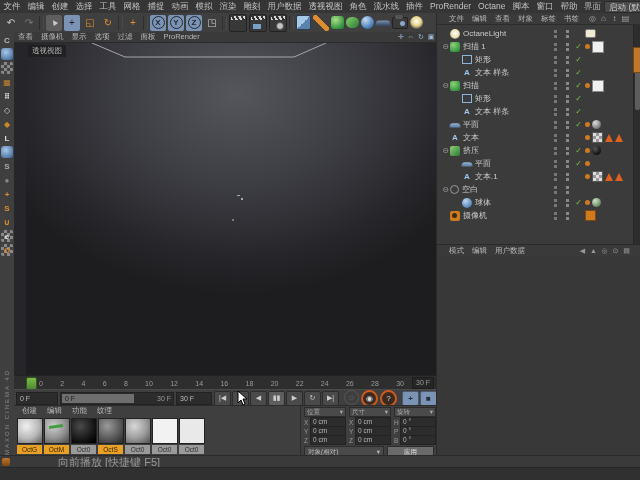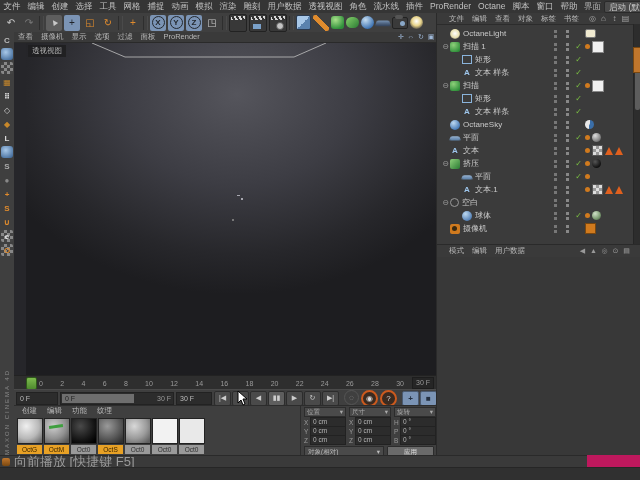--- a/index.html
+++ b/index.html
@@ -196,22 +196,22 @@
 
   #am-header{position:absolute;left:0;top:231px;width:197px;height:12px;background:#3a3a3a;
     border-top:1px solid #2a2a2a;border-bottom:1px solid #2c2c2c;display:flex;align-items:center;
     font-size:7.5px;color:#b8b8b8;padding-left:8px;}
   #am-header .mi{padding:0 4px;}
   #am-header .spacer{flex:1;}
   #am-header .ami{width:11px;text-align:center;color:#999;font-size:7px;}
   #am-content{position:absolute;left:0;top:244px;width:204px;height:198px;background:#383838;}
 
   
-  #statusbar{left:0;top:455px;width:587px;height:12px;background:#3a3a3a;border-top:1px solid #2a2a2a;
-    display:flex;align-items:center;font-size:13px;color:#9a9a9a;}
+  #statusbar{left:0;top:455px;width:640px;height:12px;background:#3a3a3a;border-top:1px solid #2a2a2a;
+    display:flex;align-items:center;font-size:11px;color:#9a9a9a;gap:44px;}
   #status-icon{width:8px;height:8px;background:linear-gradient(#c0762c,#7a4810);border-radius:2px;margin:0 4px 0 2px;}
   #bottombar{left:0;top:467px;width:640px;height:13px;background:#303030;border-top:1px solid #262626;}
 </style>
 </head>
 <body>
 
 <div id="app">
 
   <div id="menubar" class="abs">
     <div style="display:flex;">
@@ -739,33 +739,20 @@
           <span class="om-sp"></span>
           <span class="lay"></span>
           <span class="vdots"></span>
           <span class="st">✓</span>
           <span class="tags">
             
           </span>
         </div>
         <div class="om-row">
           <span class="exp"></span>
-          <span class="oi ic-sky"></span>
-          <span class="onm">OctaneSky</span>
-          <span class="om-sp"></span>
-          <span class="lay"></span>
-          <span class="vdots"></span>
-          <span class="st"></span>
-          <span class="tags">
-
-          <span class="tag t-sky"></span>
-          </span>
-        </div>
-        <div class="om-row">
-          <span class="exp"></span>
           <span class="oi ic-plane"></span>
           <span class="onm">平面</span>
           <span class="om-sp"></span>
           <span class="lay"></span>
           <span class="vdots"></span>
           <span class="st">✓</span>
           <span class="tags">
 
           <span class="tag t-dot"></span>
             <span class="tag t-mat-gray"></span>

